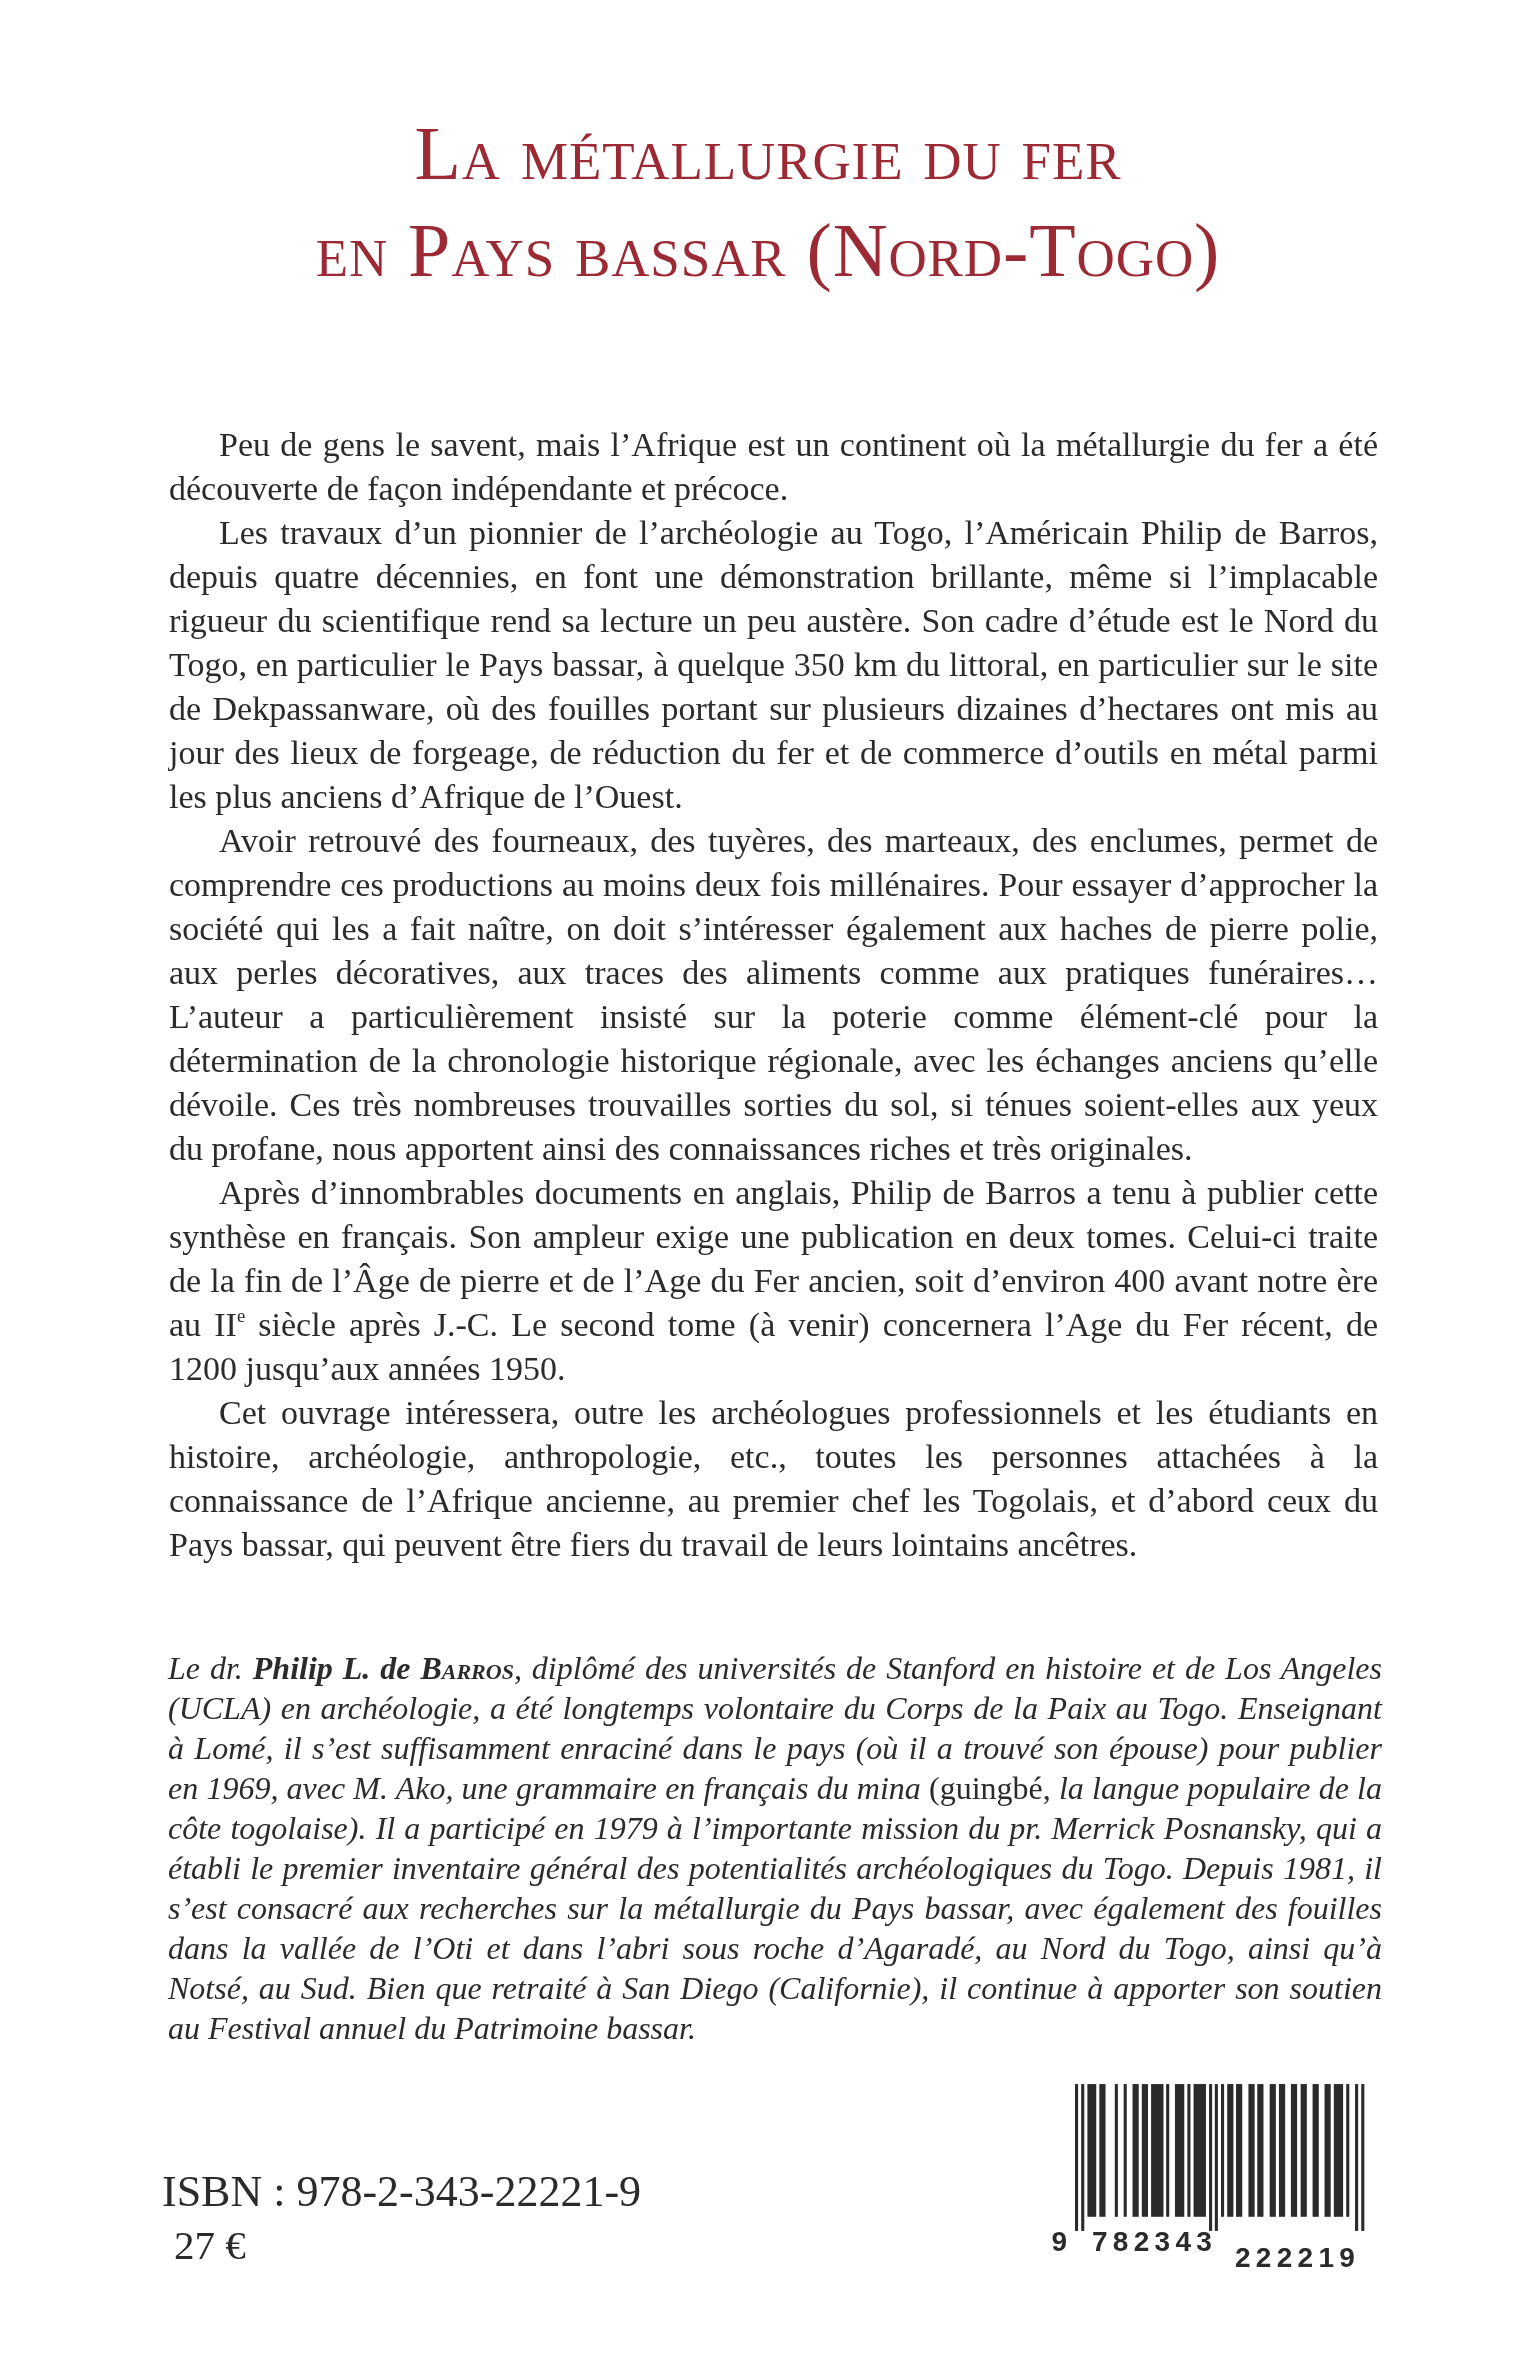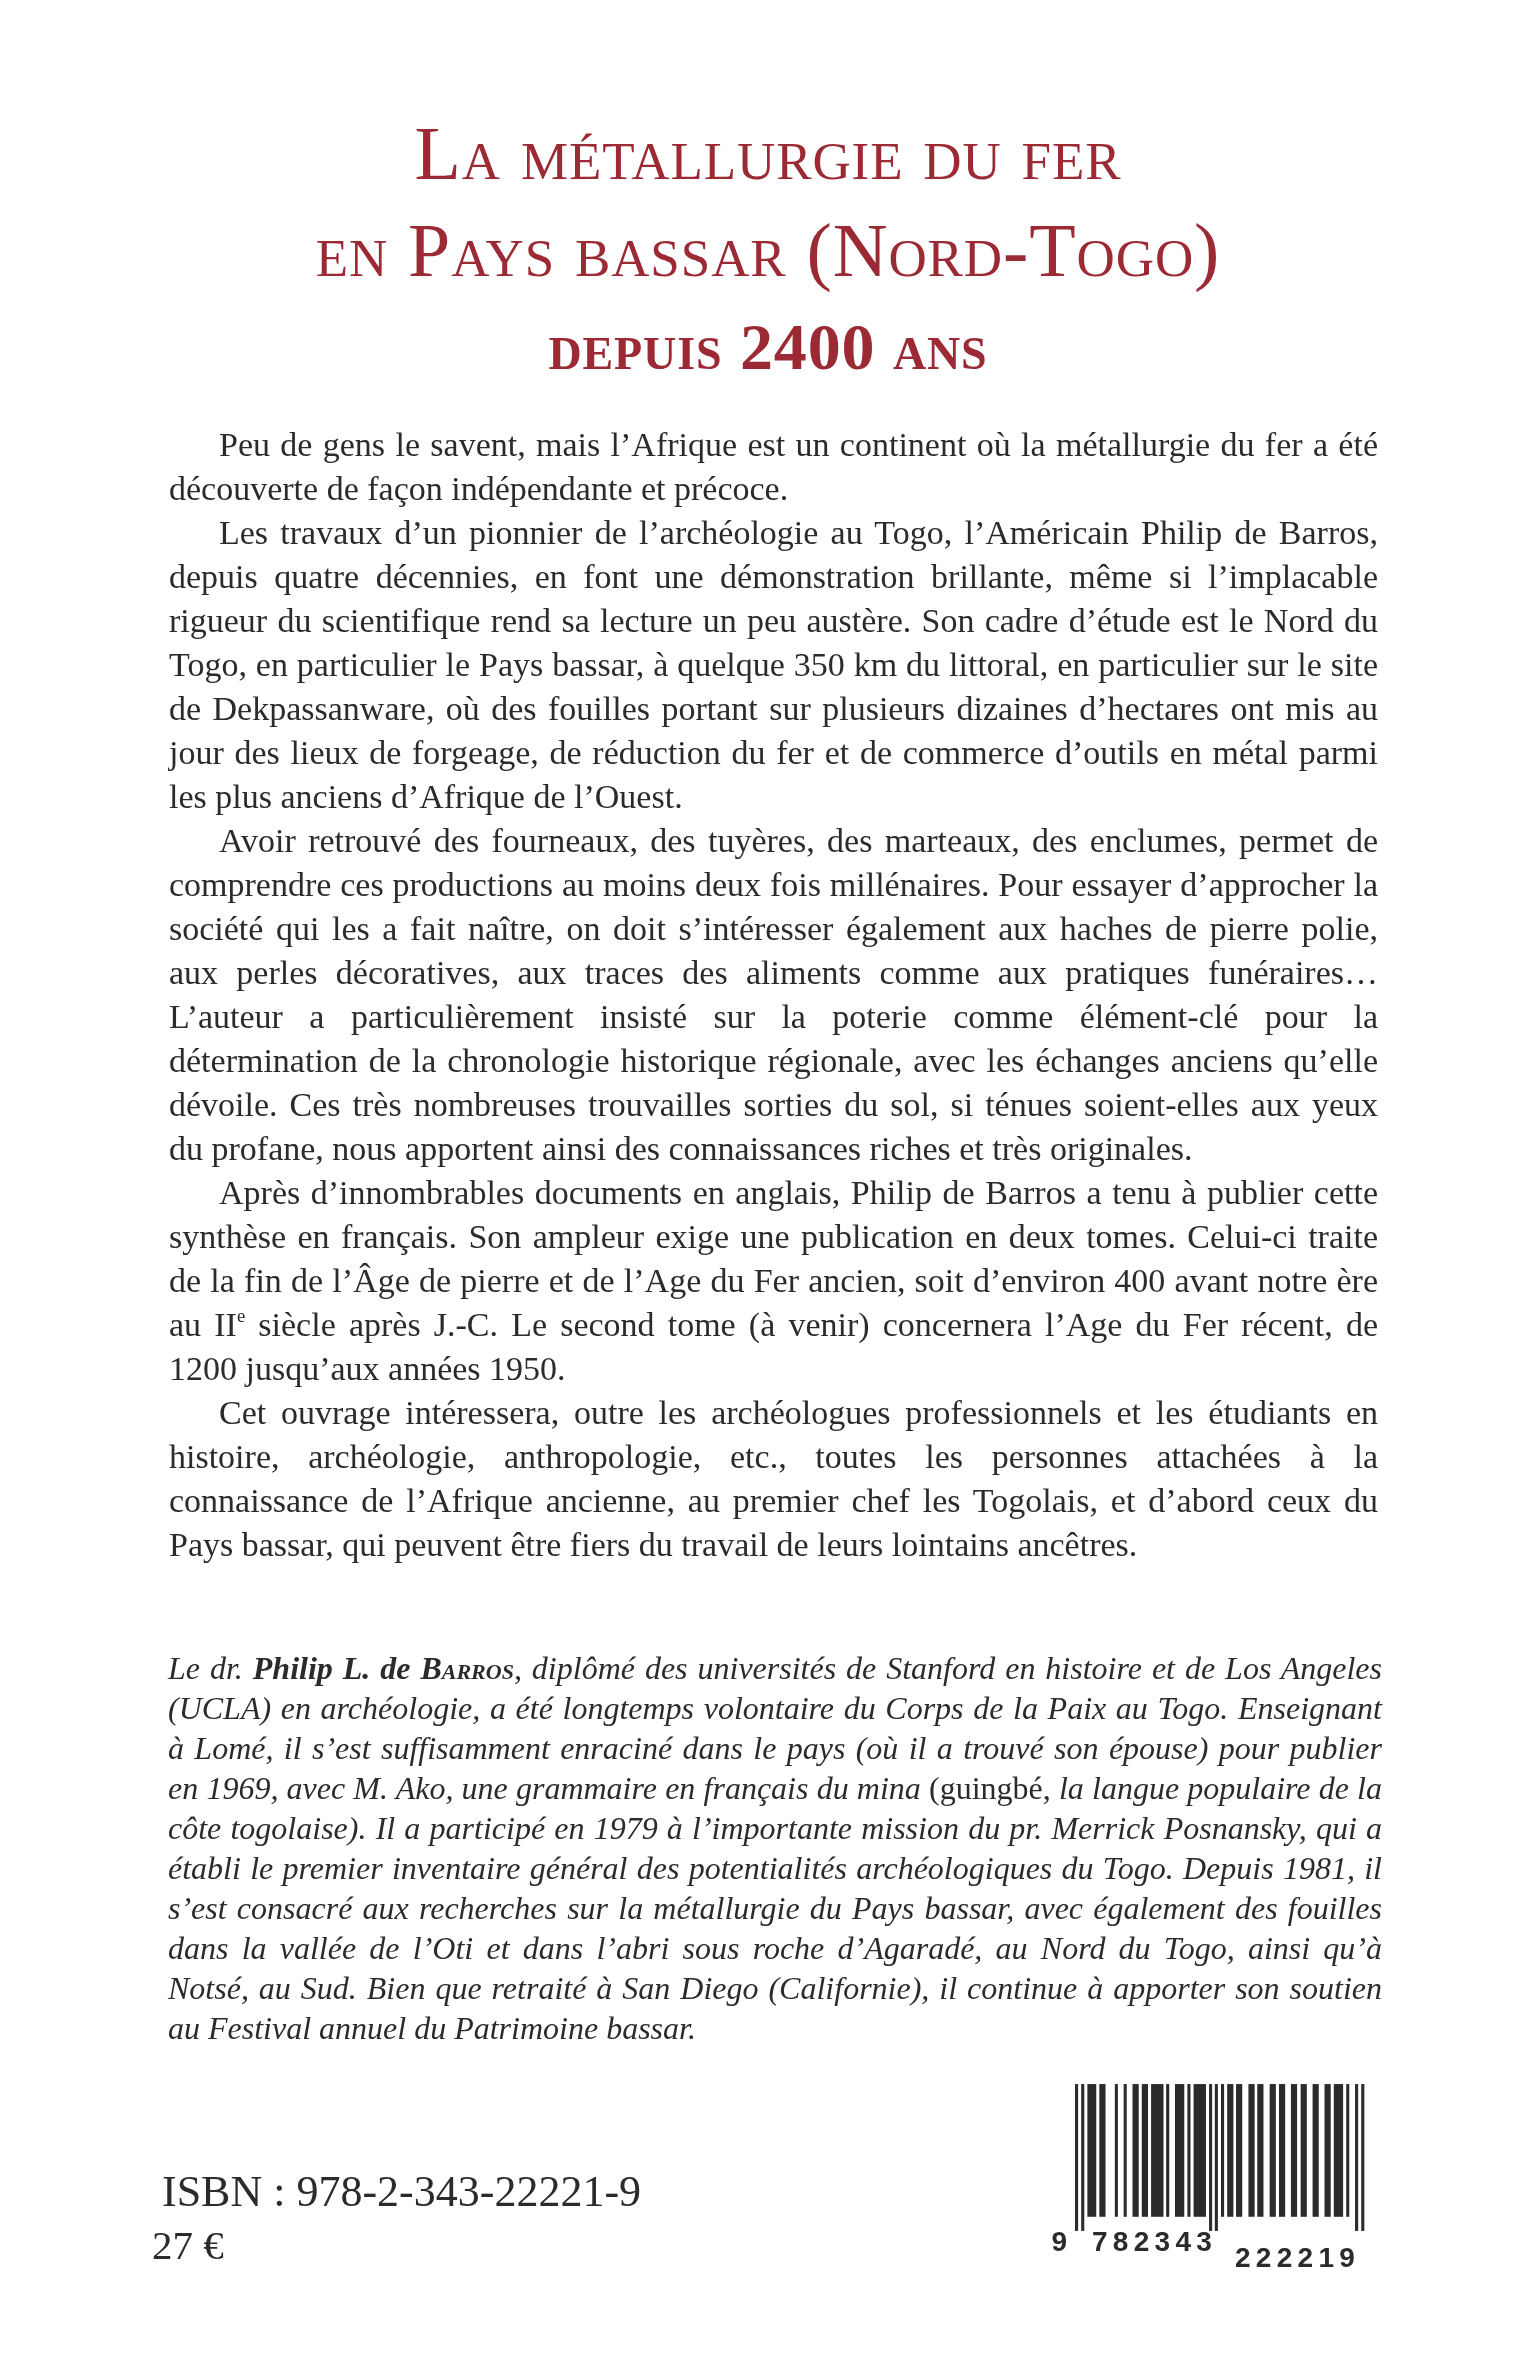--- a/index.html
+++ b/index.html
@@ -93,21 +93,21 @@
     .isbn {
       position: absolute;
       left: 162px;
       top: 2172px;
       font-size: 44px;
       line-height: 39px;
       color: #2b2b2b;
     }
     .price {
       position: absolute;
-      left: 152px;
+      left: 174px;
       top: 2222px;
       font-size: 41px;
       line-height: 46px;
       color: #2b2b2b;
     }
     
     .barcode-box {
       position: absolute;
       left: 1032px;
       top: 2077px;
@@ -153,21 +153,20 @@
     }
   </style>
 </head>
 <body>
 
 <div class="cover">
 
   <h1 class="title">
     <span class="line">La métallurgie du fer</span>
     <span class="line">en Pays bassar (Nord-Togo)</span>
-    <span class="line sub">depuis 2400 ans</span>
   </h1>
 
   <div class="body-text">
     <p>Peu de gens le savent, mais l’Afrique est un continent où la métallurgie du fer a été découverte de façon indépendante et précoce.</p>
     <p>Les travaux d’un pionnier de l’archéologie au Togo, l’Américain Philip de Barros, depuis quatre décennies, en font une démonstration brillante, même si l’implacable rigueur du scientifique rend sa lecture un peu austère. Son cadre d’étude est le Nord du Togo, en particulier le Pays bassar, à quelque 350 km du littoral, en particulier sur le site de Dekpassanware, où des fouilles portant sur plusieurs dizaines d’hectares ont mis au jour des lieux de forgeage, de réduction du fer et de commerce d’outils en métal parmi les plus anciens d’Afrique de l’Ouest.</p>
     <p>Avoir retrouvé des fourneaux, des tuyères, des marteaux, des enclumes, permet de comprendre ces productions au moins deux fois millénaires. Pour essayer d’approcher la société qui les a fait naître, on doit s’intéresser également aux haches de pierre polie, aux perles décoratives, aux traces des aliments comme aux pratiques funéraires… L’auteur a particulièrement insisté sur la poterie comme élément-clé pour la détermination de la chronologie historique régionale, avec les échanges anciens qu’elle dévoile. Ces très nombreuses trouvailles sorties du sol, si ténues soient-elles aux yeux du profane, nous apportent ainsi des connaissances riches et très originales.</p>
     <p><span>Après d’innombrables documents en anglais, Philip de Barros a tenu à publier cette synthèse en français. Son ampleur exige une publication en deux tomes. Celui-ci traite de la fin de l’Âge de pierre et de l’Age du Fer ancien, soit d’environ 400 avant notre ère au II</span><sup class="exp">e</sup><span> siècle après J.-C. Le second tome (à venir) concernera l’Age du Fer récent, de 1200 jusqu’aux années 1950.</span></p>
     <p>Cet ouvrage intéressera, outre les archéologues professionnels et les étudiants en histoire, archéologie, anthropologie, etc., toutes les personnes attachées à la connaissance de l’Afrique ancienne, au premier chef les Togolais, et d’abord ceux du Pays bassar, qui peuvent être fiers du travail de leurs lointains ancêtres.</p>
   </div>
 

